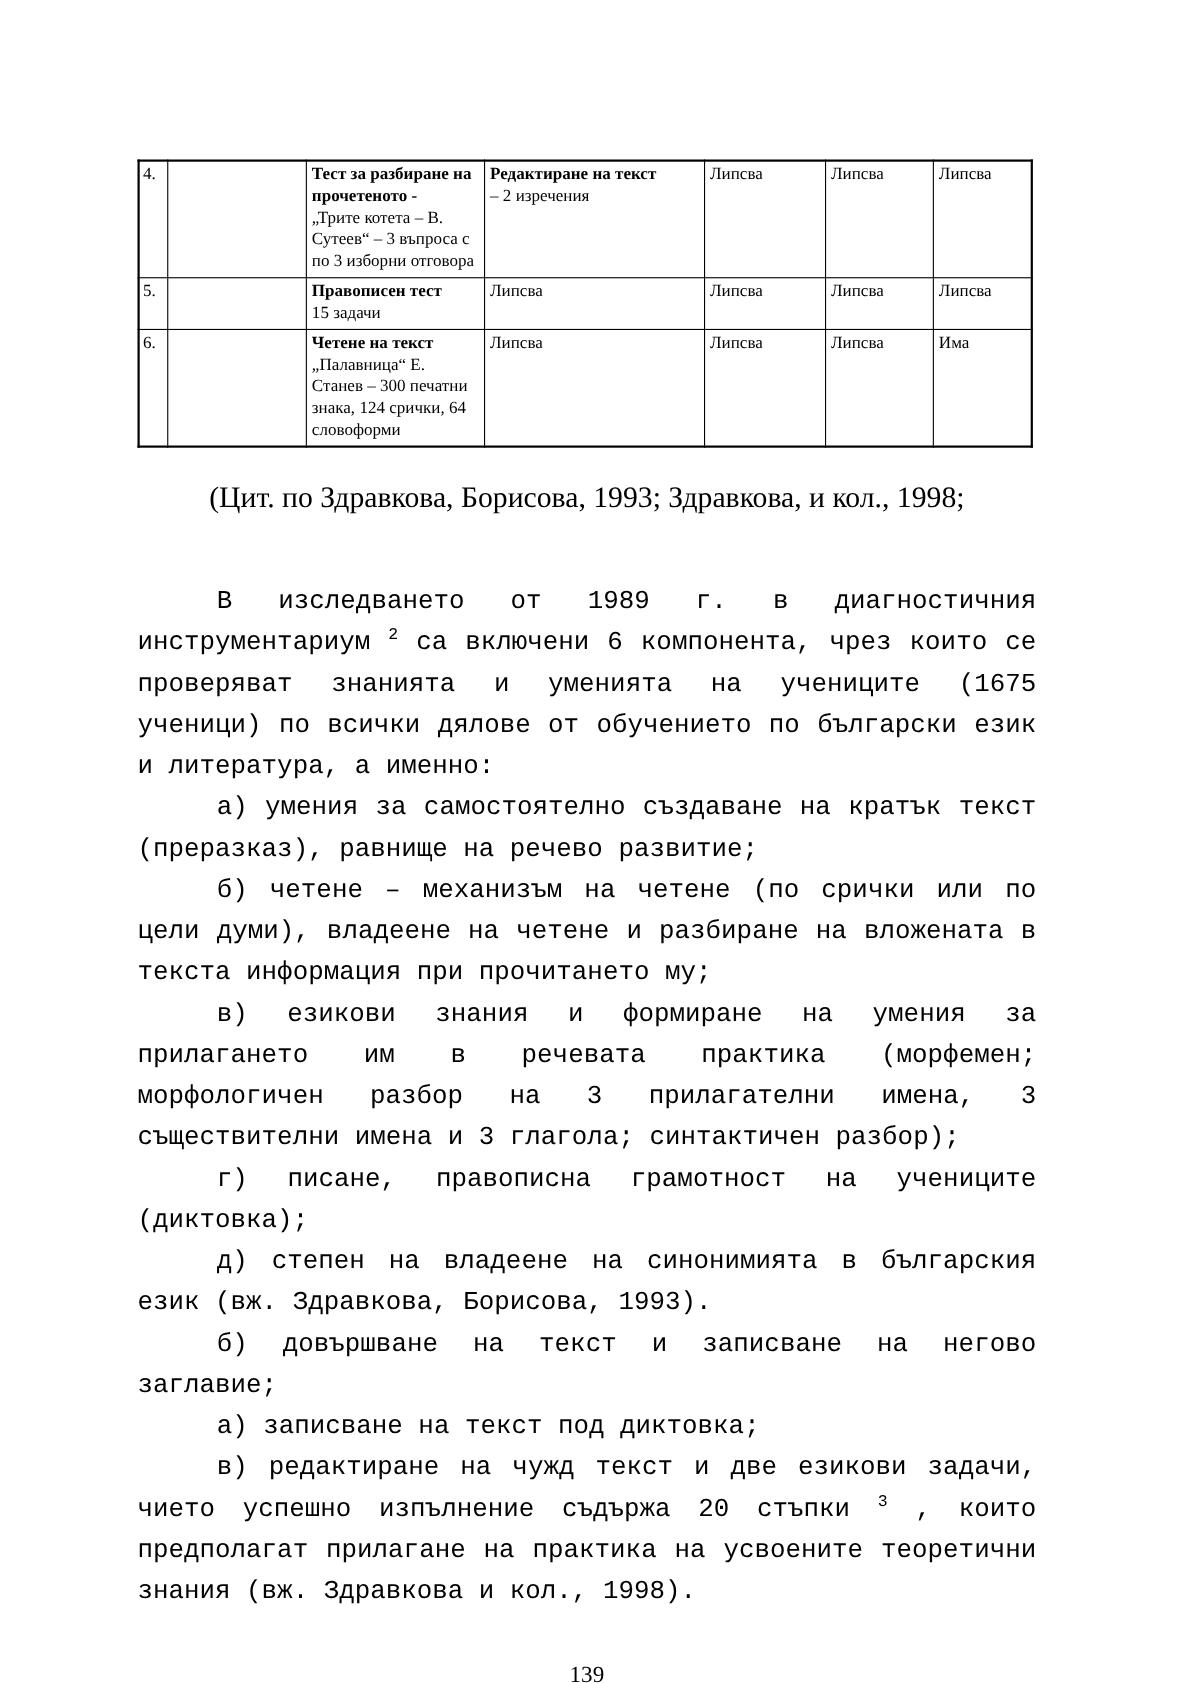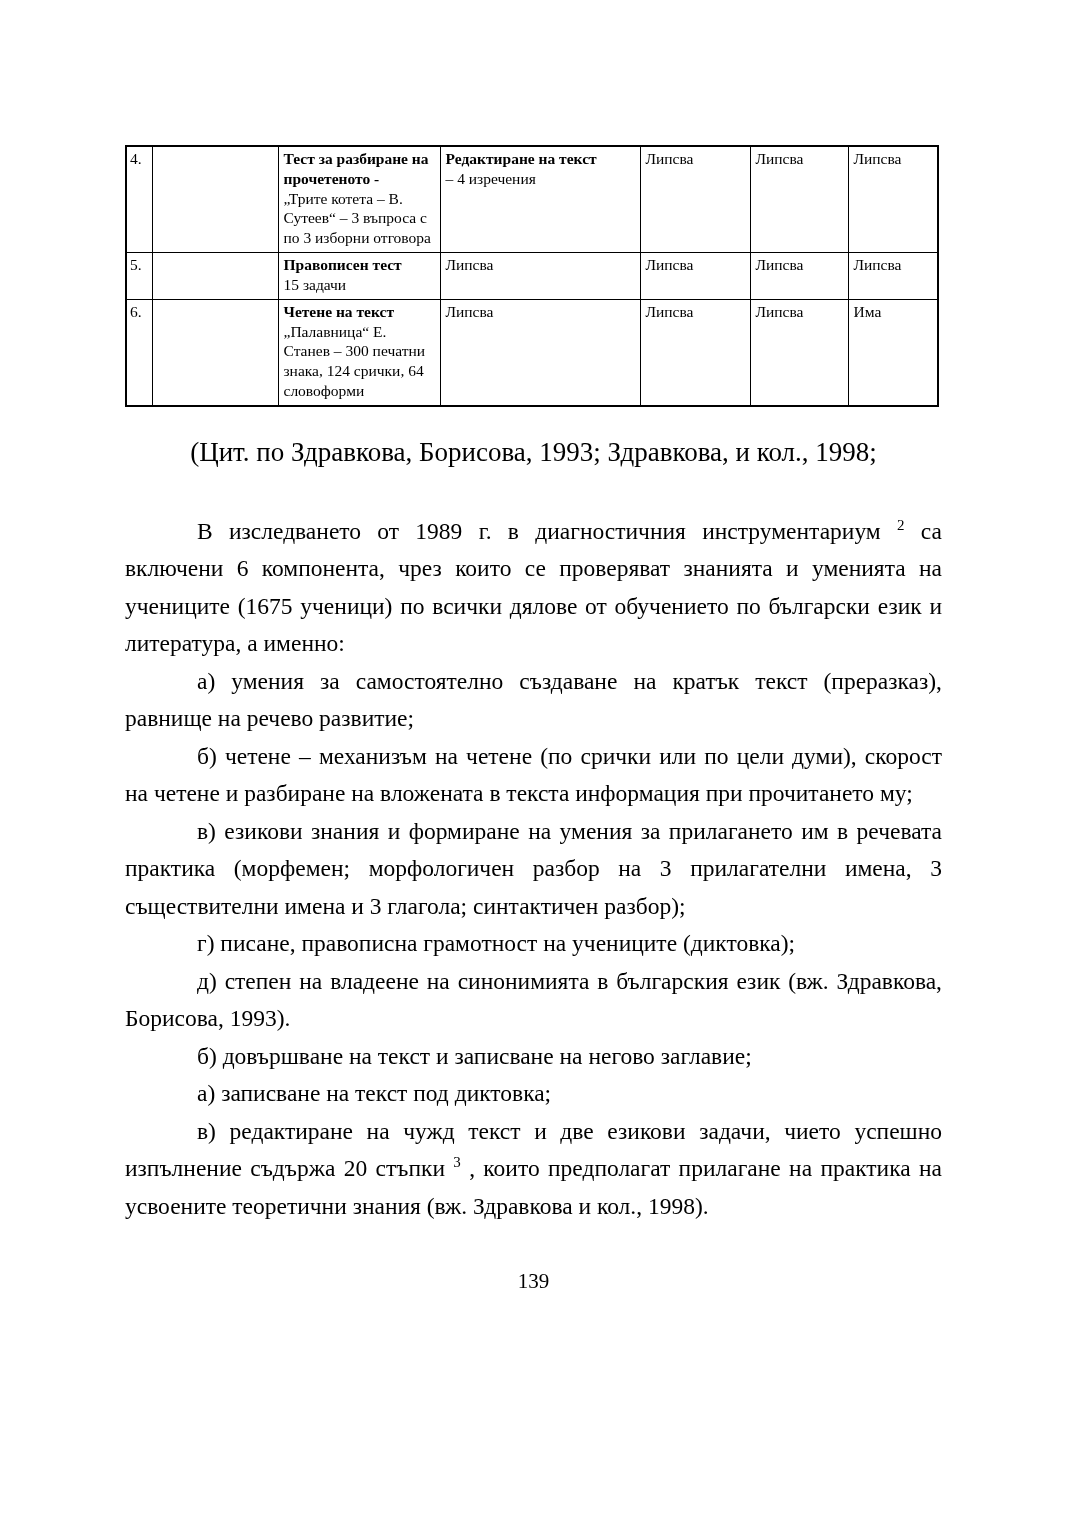--- a/index.html
+++ b/index.html
@@ -43,21 +43,22 @@
   
   .citation {
     margin-top: 27px;
     text-align: center;
     font-size: 27px;
     line-height: 37px;
   }
 
   
   .body-text {
-    margin-top: 42px;
+    margin-top: 58px;
+    font-family: Liberation Mono, monospace;
   }
   .body-text p {
     margin: 0;
     font-size: 23.5px;
     line-height: 37.5px;
     text-align: justify;
     text-indent: 72px;
   }
   .body-text sup {
     font-size: 15px;
@@ -87,21 +88,21 @@
       <col style="width:90px">
     </colgroup>
     <tbody>
       <tr>
         <td class="num">4.</td>
         <td class="blank"></td>
         <td>
           <span class="bold-block">Тест за разбиране на прочетеното -</span><span>„Трите котета – В. Сутеев“ – 3 въпроса с по 3 изборни отговора</span>
         </td>
         <td>
-          <span class="bold-block">Редактиране на текст</span><span>– 4 изречения</span>
+          <span class="bold-block">Редактиране на текст</span><span>– 2 изречения</span>
         </td>
         <td>Липсва</td>
         <td>Липсва</td>
         <td>Липсва</td>
       </tr>
       <tr>
         <td class="num">5.</td>
         <td class="blank"></td>
         <td>
           <span class="bold-block">Правописен тест</span><span>15 задачи</span>
@@ -129,21 +130,21 @@
     </tbody>
   </table>
 
   <div class="citation">
     <span>(Цит. по Здравкова, Борисова, 1993; Здравкова, и кол., 1998;</span><br>
   </div>
 
   <div class="body-text">
     <p><span>В изследването от 1989 г. в диагностичния инструментариум </span><sup>2</sup><span> са включени 6 компонента, чрез които се проверяват знанията и уменията на учениците (1675 ученици) по всички дялове от обучението по български език и литература, а именно:</span></p>
     <p>а) умения за самостоятелно създаване на кратък текст (преразказ), равнище на речево развитие;</p>
-    <p>б) четене – механизъм на четене (по срички или по цели думи), скорост на четене и разбиране на вложената в текста информация при прочитането му;</p>
+    <p>б) четене – механизъм на четене (по срички или по цели думи), владеене на четене и разбиране на вложената в текста информация при прочитането му;</p>
     <p>в) езикови знания и формиране на умения за прилагането им в речевата практика (морфемен; морфологичен разбор на 3 прилагателни имена, 3 съществителни имена и 3 глагола; синтактичен разбор);</p>
     <p>г) писане, правописна грамотност на учениците (диктовка);</p>
     <p>д) степен на владеене на синонимията в българския език (вж. Здравкова, Борисова, 1993).</p>
     <p>б) довършване на текст и записване на негово заглавие;</p>
     <p>а) записване на текст под  диктовка;</p>
     <p><span>в) редактиране на чужд текст и две езикови задачи, чието успешно изпълнение съдържа 20 стъпки </span><sup>3</sup><span> , които предполагат прилагане на практика на усвоените теоретични знания (вж. Здравкова и кол., 1998).</span></p>
   </div>
 
   <div class="page-number">139</div>
 

